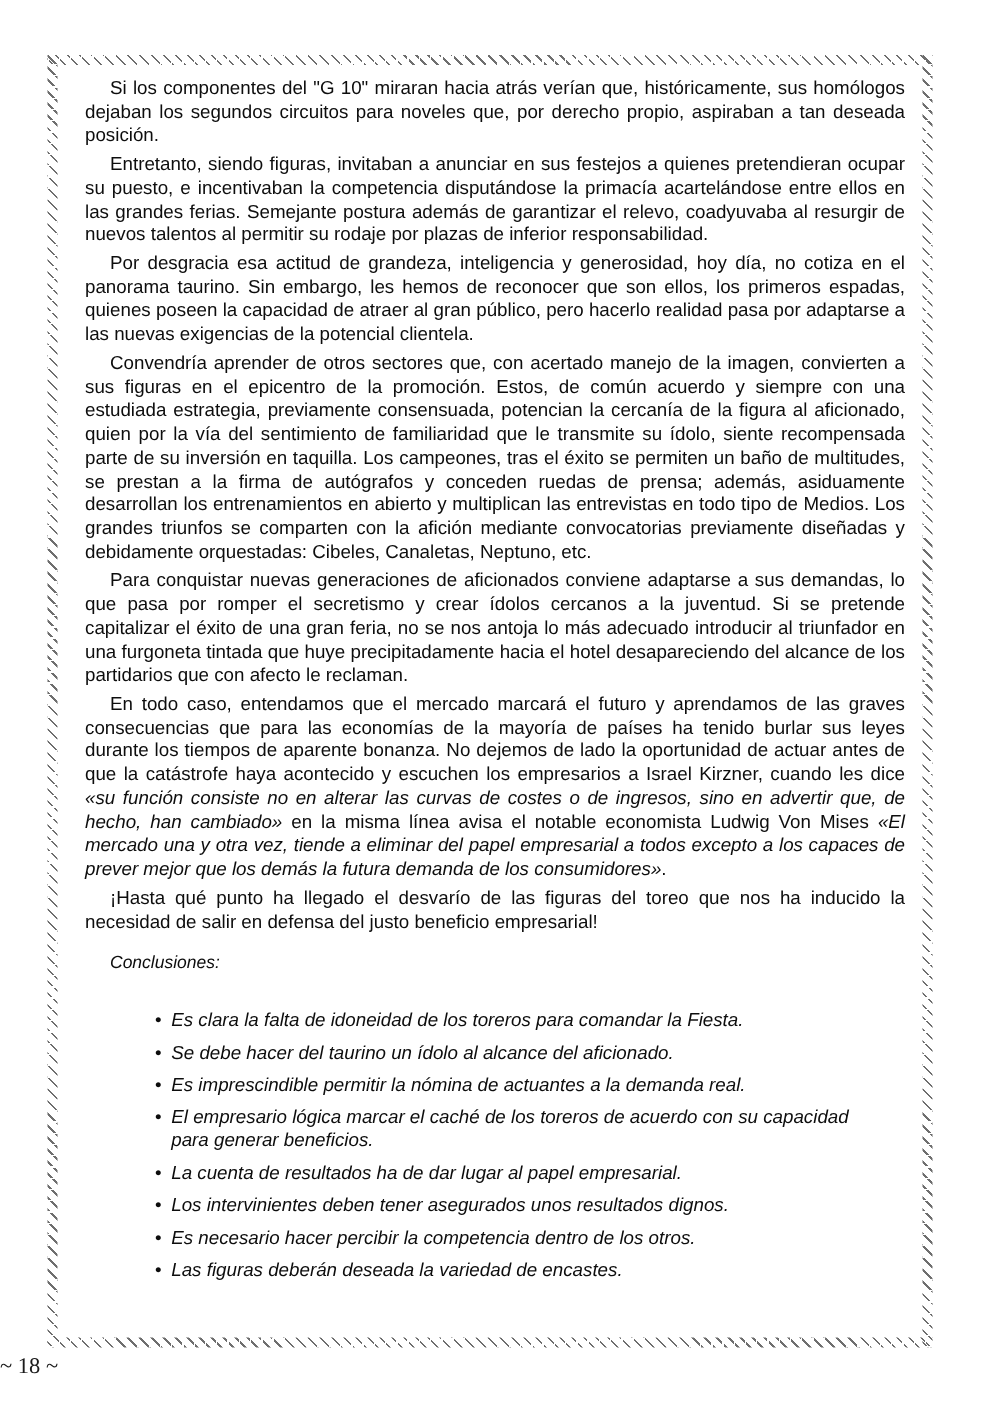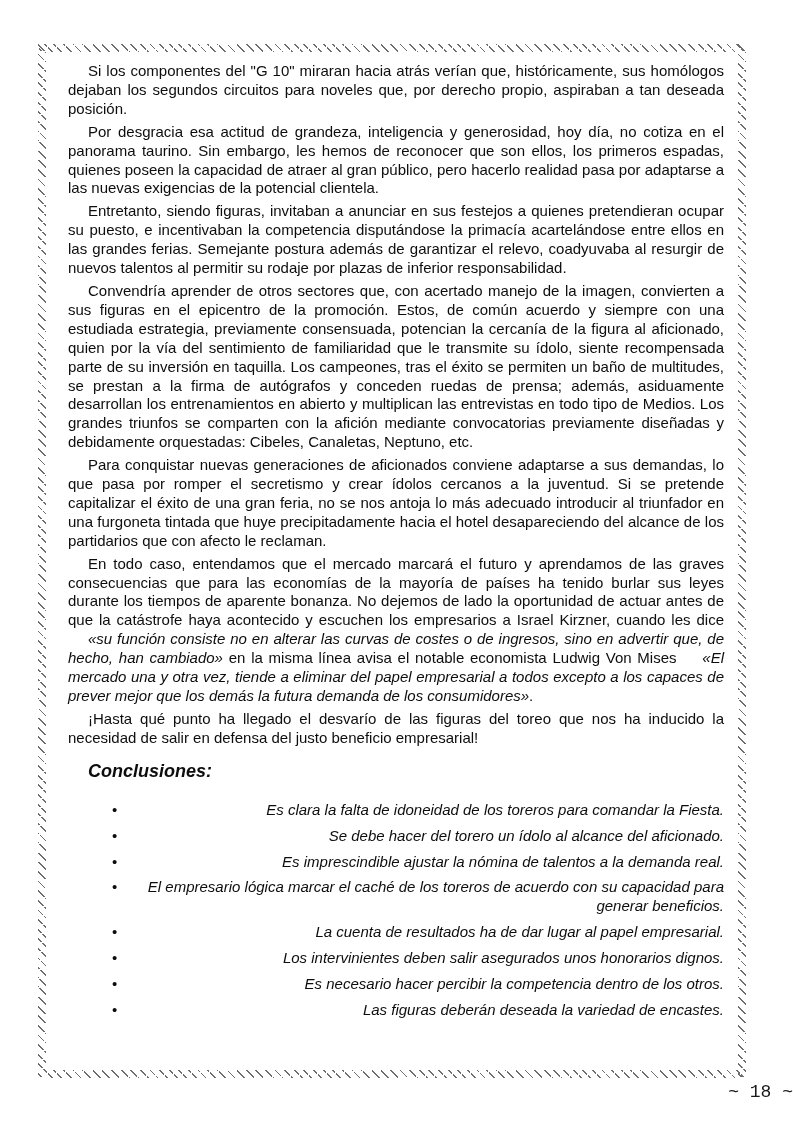--- a/index.html
+++ b/index.html
@@ -51,34 +51,32 @@
   }
   .content p {
     margin: 0 0 4px 0;
     font-size: 15px;
     line-height: 18.9px;
     text-align: justify;
     text-indent: 20px;
   }
   .content p span.it {
     font-style: italic;
-    margin-left: 20px;
   }
   .conclusions-heading {
-    margin: 13px 0 19px 0;
-    font-size: 18px;
-    font-weight: bold;
+    margin: 13px 0 31px 0;
+    font-size: 14px;
+    font-weight: normal;
     font-style: italic;
     text-indent: 20px;
   }
   ul.conclusions-list {
     list-style: none;
-    margin: 0;
+    margin: 12px;
     padding: 0 0 0 44px;
-    text-align: right;
   }
   ul.conclusions-list li {
     position: relative;
     margin: 0 0 7px 0;
     padding-left: 13px;
     font-size: 15px;
     line-height: 18.9px;
     font-style: italic;
     max-width: 600px;
   }
@@ -87,57 +85,57 @@
     position: absolute;
     left: 0;
     top: 0;
     font-style: normal;
   }
   .page-number {
     position: absolute;
     left: 0;
     right: 0;
     top: 1082px;
-    text-align: right;
-    font-family: Liberation Mono, monospace;
+    text-align: left;
+    font-family: Liberation Serif, serif;
     font-size: 18px;
     color: #1a1a1a;
   }
 </style>
 </head>
 <body>
 
 <div class="page">
 
   <div class="frame">
     <div class="edge top"></div>
     <div class="edge bottom"></div>
     <div class="edge v left"></div>
     <div class="edge v right"></div>
 
     <div class="content">
       <div id="paragraphs">
           <p><span>Si los componentes del "G 10" miraran hacia atrás verían que, históricamente, sus homólogos dejaban los segundos circuitos para noveles que, por derecho propio, aspiraban a tan deseada posición.</span></p>
+          <p><span>Entretanto, siendo figuras, invitaban a anunciar en sus festejos a quienes pretendieran ocupar su puesto, e incentivaban la competencia disputándose la primacía acartelándose entre ellos en las grandes ferias. Semejante postura además de garantizar el relevo, coadyuvaba al resurgir de nuevos talentos al permitir su rodaje por plazas de inferior responsabilidad.</span></p>
           <p><span>Por desgracia esa actitud de grandeza, inteligencia y generosidad, hoy día, no cotiza en el panorama taurino. Sin embargo, les hemos de reconocer que son ellos, los primeros espadas, quienes poseen la capacidad de atraer al gran público, pero hacerlo realidad pasa por adaptarse a las nuevas exigencias de la potencial clientela.</span></p>
-          <p><span>Entretanto, siendo figuras, invitaban a anunciar en sus festejos a quienes pretendieran ocupar su puesto, e incentivaban la competencia disputándose la primacía acartelándose entre ellos en las grandes ferias. Semejante postura además de garantizar el relevo, coadyuvaba al resurgir de nuevos talentos al permitir su rodaje por plazas de inferior responsabilidad.</span></p>
           <p><span>Convendría aprender de otros sectores que, con acertado manejo de la imagen, convierten a sus figuras en el epicentro de la promoción. Estos, de común acuerdo y siempre con una estudiada estrategia, previamente consensuada, potencian la cercanía de la figura al aficionado, quien por la vía del sentimiento de familiaridad que le transmite su ídolo, siente recompensada parte de su inversión en taquilla. Los campeones, tras el éxito se permiten un baño de multitudes, se prestan a la firma de autógrafos y conceden ruedas de prensa; además, asiduamente desarrollan los entrenamientos en abierto y multiplican las entrevistas en todo tipo de Medios. Los grandes triunfos se comparten con la afición mediante convocatorias previamente diseñadas y debidamente orquestadas: Cibeles, Canaletas, Neptuno, etc.</span></p>
           <p><span>Para conquistar nuevas generaciones de aficionados conviene adaptarse a sus demandas, lo que pasa por romper el secretismo y crear ídolos cercanos a la juventud. Si se pretende capitalizar el éxito de una gran feria, no se nos antoja lo más adecuado introducir al triunfador en una furgoneta tintada que huye precipitadamente hacia el hotel desapareciendo del alcance de los partidarios que con afecto le reclaman.</span></p>
           <p><span>En todo caso, entendamos que el mercado marcará el futuro y aprendamos de las graves consecuencias que para las economías de la mayoría de países ha tenido burlar sus leyes durante los tiempos de aparente bonanza. No dejemos de lado la oportunidad de actuar antes de que la catástrofe haya acontecido y escuchen los empresarios a Israel Kirzner, cuando les dice </span><span class="it">«su función consiste no en alterar las curvas de costes o de ingresos, sino en advertir que, de hecho, han cambiado»</span><span> en la misma línea avisa el notable economista Ludwig Von Mises </span><span class="it">«El mercado una y otra vez, tiende a eliminar del papel empresarial a todos excepto a los capaces de prever mejor que los demás la futura demanda de los consumidores»</span><span>.</span></p>
           <p><span>¡Hasta qué punto ha llegado el desvarío de las figuras del toreo que nos ha inducido la necesidad de salir en defensa del justo beneficio empresarial!</span></p>
         </div>
 
       <h3 class="conclusions-heading">Conclusiones:</h3>
 
       <ul id="bullets" class="conclusions-list">
           <li>Es clara la falta de idoneidad de los toreros para comandar la Fiesta.</li>
-          <li>Se debe hacer del torero un ídolo al alcance del aficionado.</li>
-          <li>Es imprescindible ajustar la nómina de talentos a la demanda real.</li>
+          <li>Se debe hacer del taurino un ídolo al alcance del aficionado.</li>
+          <li>Es imprescindible permitir la nómina de actuantes a la demanda real.</li>
           <li>El empresario lógica marcar el caché de los toreros de acuerdo con su capacidad para generar beneficios.</li>
           <li>La cuenta de resultados ha de dar lugar al papel empresarial.</li>
-          <li>Los intervinientes deben salir asegurados unos honorarios dignos.</li>
+          <li>Los intervinientes deben tener asegurados unos resultados dignos.</li>
           <li>Es necesario hacer percibir la competencia dentro de los otros.</li>
           <li>Las figuras deberán deseada la variedad de encastes.</li>
         </ul>
     </div>
   </div>
 
   <div class="page-number">~ 18 ~</div>
 
 </div>
 

